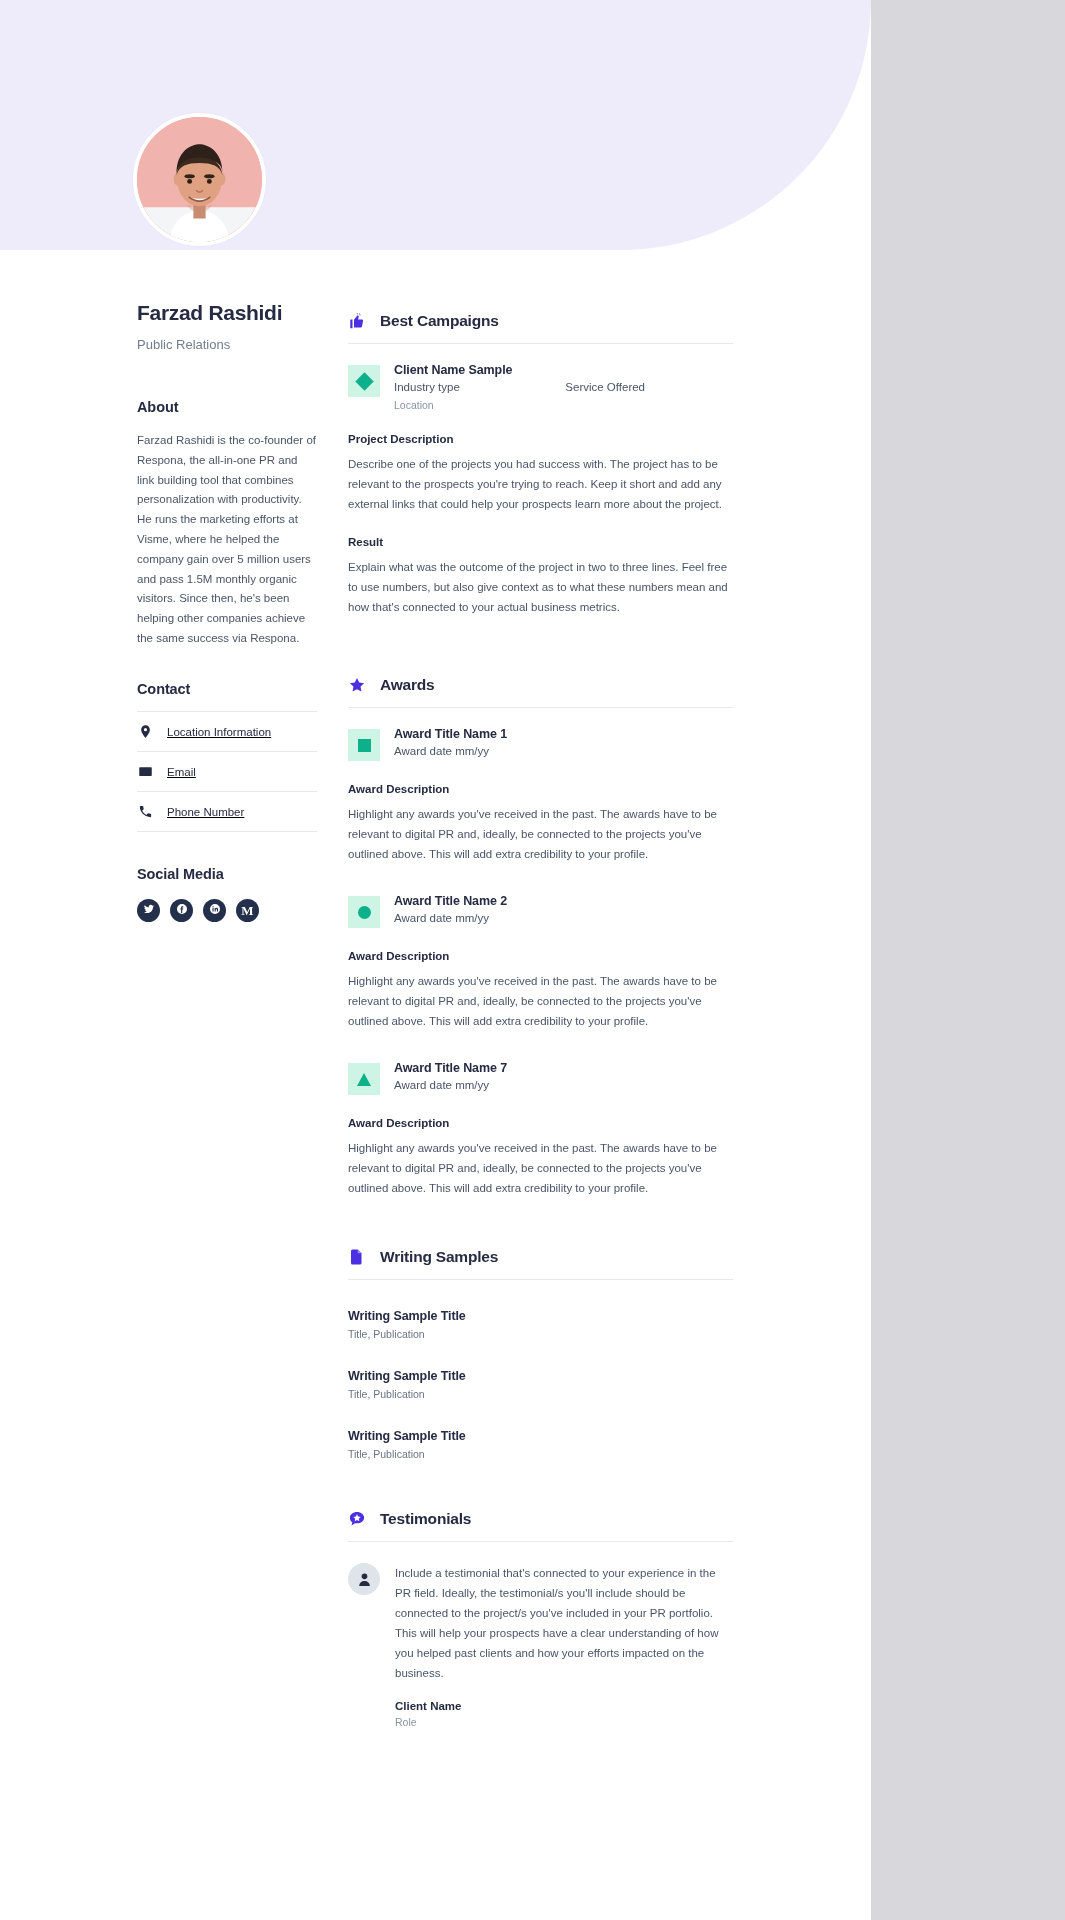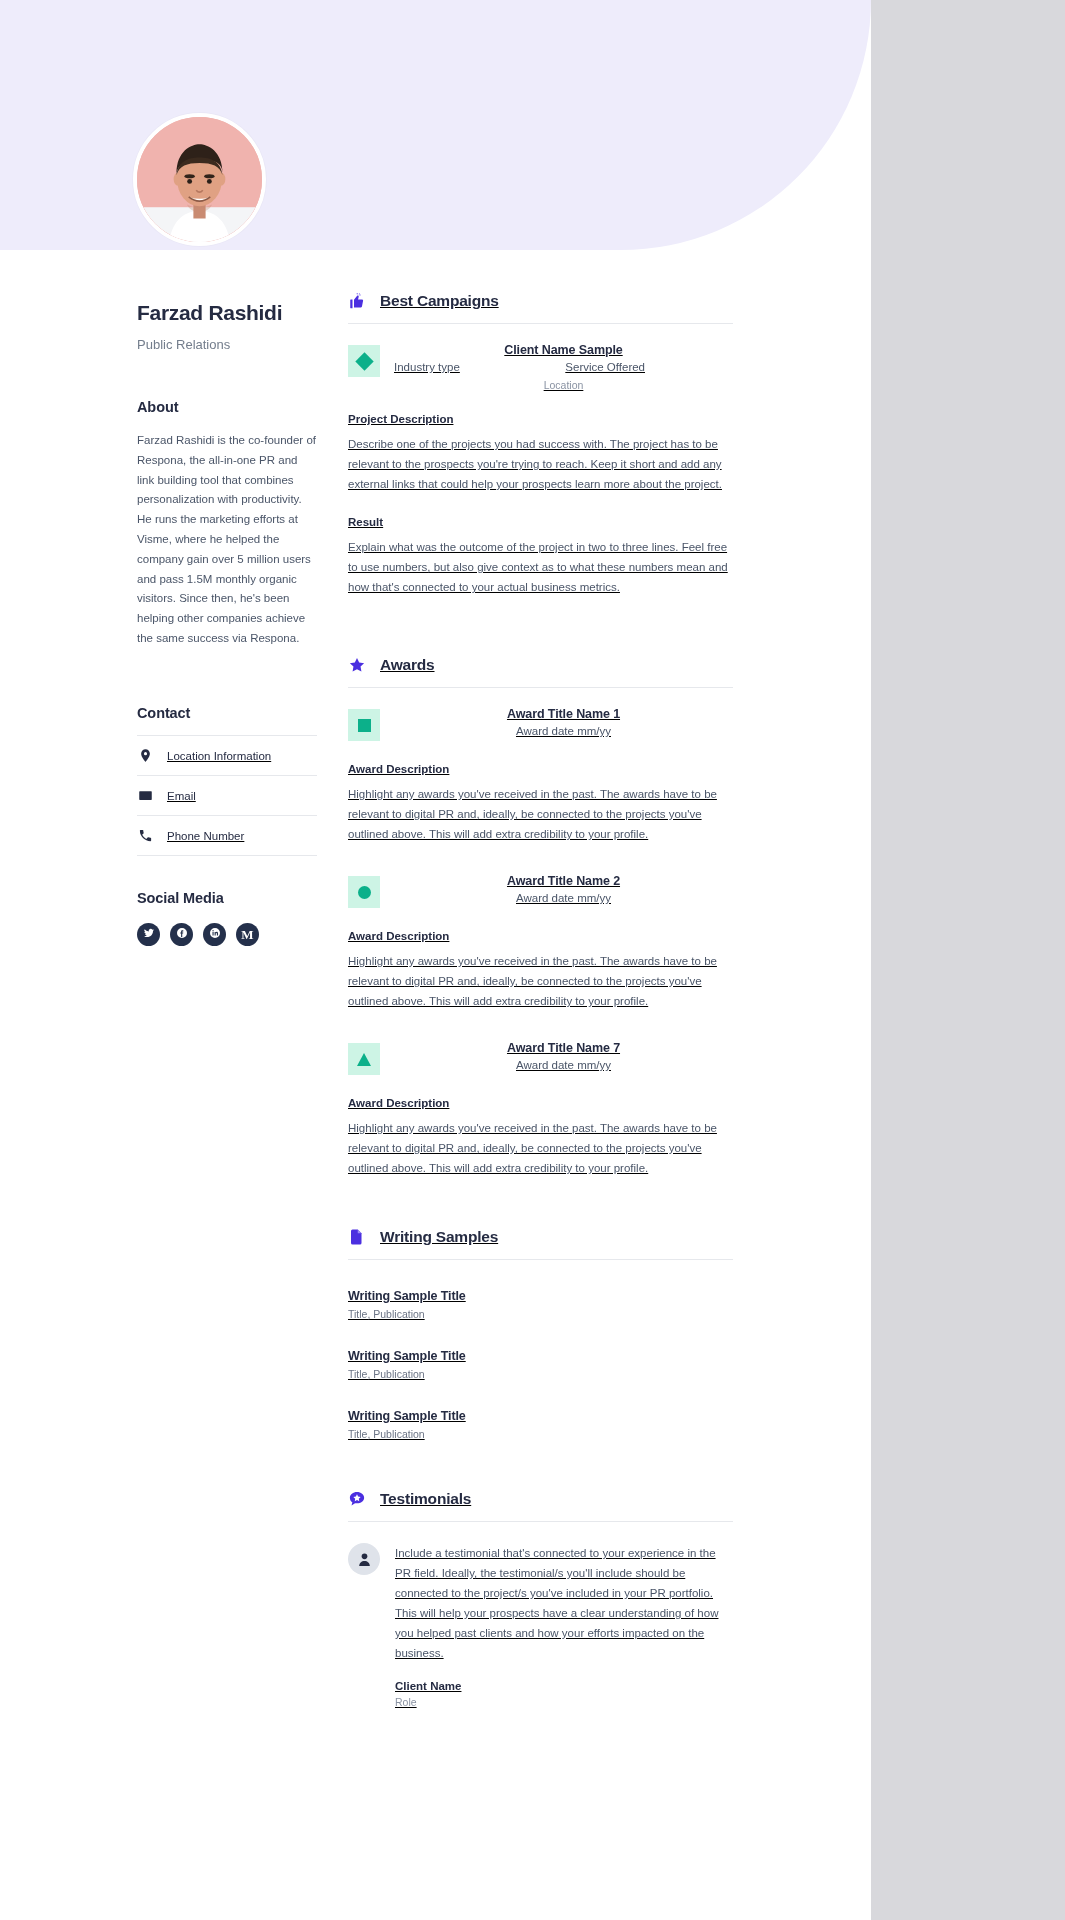--- a/index.html
+++ b/index.html
@@ -44,23 +44,22 @@
   
   .left-col {
     position: absolute;
     left: 137px;
     top: 300px;
     width: 180px;
   }
   .right-col {
     position: absolute;
     left: 348px;
-    top: 292px;
+    top: 312px;
     width: 385px;
-    text-decoration: underline;
   }
 
   
   .name {
     font-size: 21px;
     font-weight: bold;
     color: #252b42;
     letter-spacing: -0.3px;
     line-height: 1.2;
   }
@@ -76,21 +75,21 @@
     color: #252b42;
     letter-spacing: -0.1px;
   }
   .about-wrap { margin-top: 47px; }
   .about-body {
     margin-top: 16px;
     font-size: 11.5px;
     line-height: 1.72;
     color: #4a5568;
   }
-  .contact-wrap { margin-top: 56px; }
+  .contact-wrap { margin-top: 32px; }
   .contact-list { margin-top: 14px; text-decoration: underline; }
   .contact-row {
     display: flex;
     align-items: center;
     gap: 14px;
     padding: 12px 0 11px 0;
     border-bottom: 1px solid #e6e8ec;
   }
   .contact-row:first-child { border-top: 1px solid #e6e8ec; }
   .contact-icon {
@@ -142,21 +141,20 @@
     color: #252b42;
     letter-spacing: -0.2px;
   }
 
   
   .entity {
     display: flex;
     gap: 14px;
     margin-top: 19px;
     align-items: flex-start;
-    text-align: center;
   }
   .entity-badge {
     width: 32px; height: 32px;
     background: #cdf4e5;
     display: flex; align-items: center; justify-content: center;
     flex: 0 0 32px;
     margin-top: 2px;
   }
   .shape-diamond {
     width: 13px; height: 13px;

